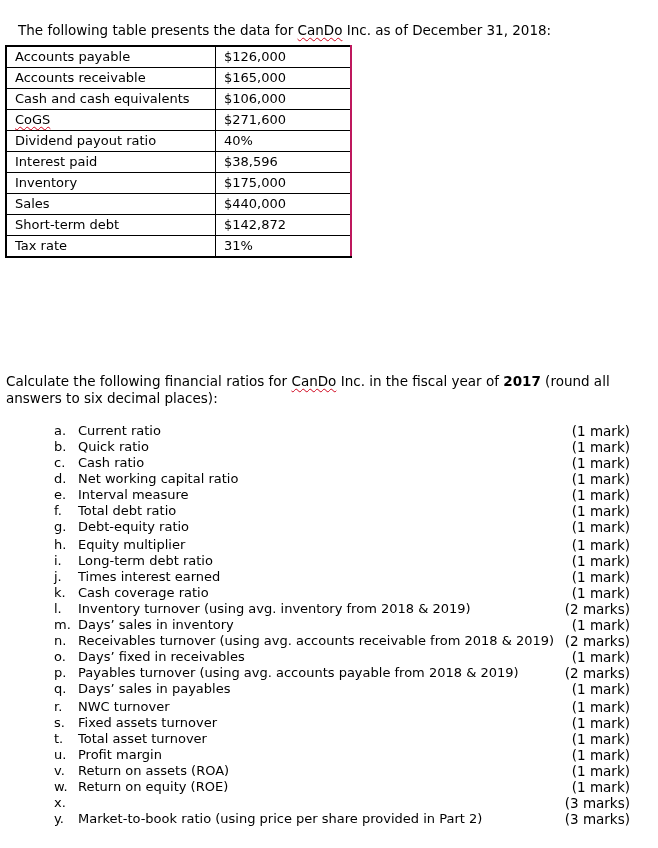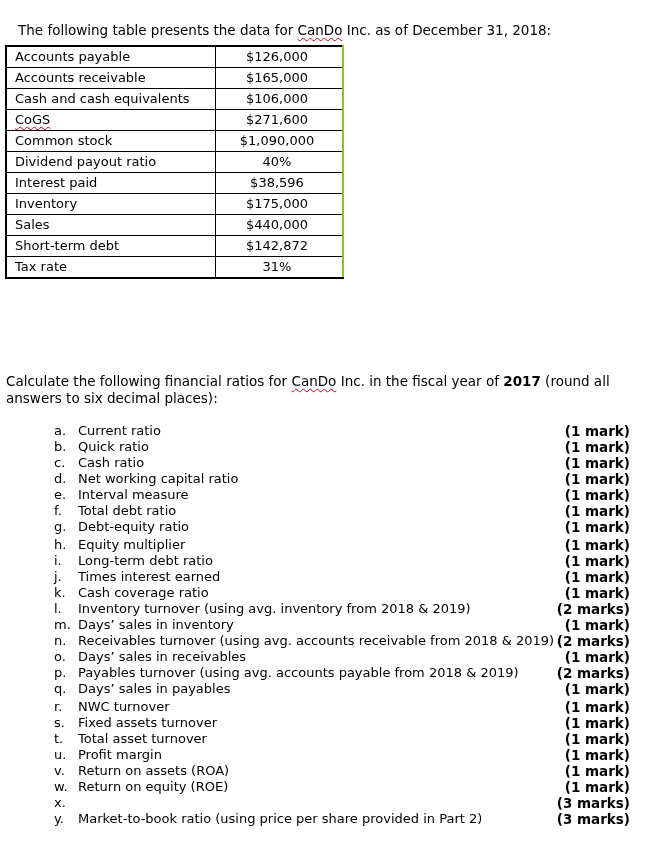--- a/index.html
+++ b/index.html
@@ -42,23 +42,23 @@
       height: 20px;
       padding: 0 4px 0 8px;
       line-height: 20px;
       white-space: nowrap;
     }
     .data-table td.label {
       width: 196px;
     }
     .data-table td.value {
       width: 106px;
-      text-align: center;
-      padding-right: 12px;
-      border-right: 2px solid #84cc16;
+      text-align: left;
+      padding-right: 20px;
+      border-right: 2px solid #be185d;
     }
     .data-table tr:first-child td { border-top: 2px solid #000; }
     .data-table tr:last-child td { border-bottom: 2px solid #000; }
     .data-table td.label { border-left: 2px solid #000; }
     .instructions {
       position: absolute;
       left: 6px;
       top: 373px;
       width: 640px;
       font-size: 13.5px;
@@ -89,21 +89,21 @@
     }
     .ratio-text {
       position: absolute;
       left: 24px;
       top: 0;
     }
     .ratio-marks {
       position: absolute;
       right: 0;
       top: 0;
-      font-weight: bold;
+      font-weight: normal;
       font-size: 13.5px;
     }
   </style>
 </head>
 <body>
 
 <p class="intro" style="margin:12px;">
   <span>The following table presents the data for </span><span class="spell">CanDo</span><span> Inc. as of December 31, 2018:</span>
 </p>
 
@@ -119,24 +119,20 @@
       </tr>
     <tr>
         <td class="label">Cash and cash equivalents</td>
         <td class="value">$106,000</td>
       </tr>
     <tr>
         <td class="label"><span class="spell">CoGS</span></td>
         <td class="value">$271,600</td>
       </tr>
     <tr>
-        <td class="label">Common stock</td>
-        <td class="value">$1,090,000</td>
-      </tr>
-    <tr>
         <td class="label">Dividend payout ratio</td>
         <td class="value">40%</td>
       </tr>
     <tr>
         <td class="label">Interest paid</td>
         <td class="value">$38,596</td>
       </tr>
     <tr>
         <td class="label">Inventory</td>
         <td class="value">$175,000</td>
@@ -226,21 +222,21 @@
       <span class="ratio-text">Days’ sales in inventory</span>
       <span class="ratio-marks">(1 mark)</span>
     </li>
   <li class="ratio-item">
       <span class="ratio-letter">n.</span>
       <span class="ratio-text">Receivables turnover (using avg. accounts receivable from 2018 &amp; 2019)</span>
       <span class="ratio-marks">(2 marks)</span>
     </li>
   <li class="ratio-item">
       <span class="ratio-letter">o.</span>
-      <span class="ratio-text">Days’ sales in receivables</span>
+      <span class="ratio-text">Days’ fixed in receivables</span>
       <span class="ratio-marks">(1 mark)</span>
     </li>
   <li class="ratio-item">
       <span class="ratio-letter">p.</span>
       <span class="ratio-text">Payables turnover (using avg. accounts payable from 2018 &amp; 2019)</span>
       <span class="ratio-marks">(2 marks)</span>
     </li>
   <li class="ratio-item">
       <span class="ratio-letter">q.</span>
       <span class="ratio-text">Days’ sales in payables</span>

